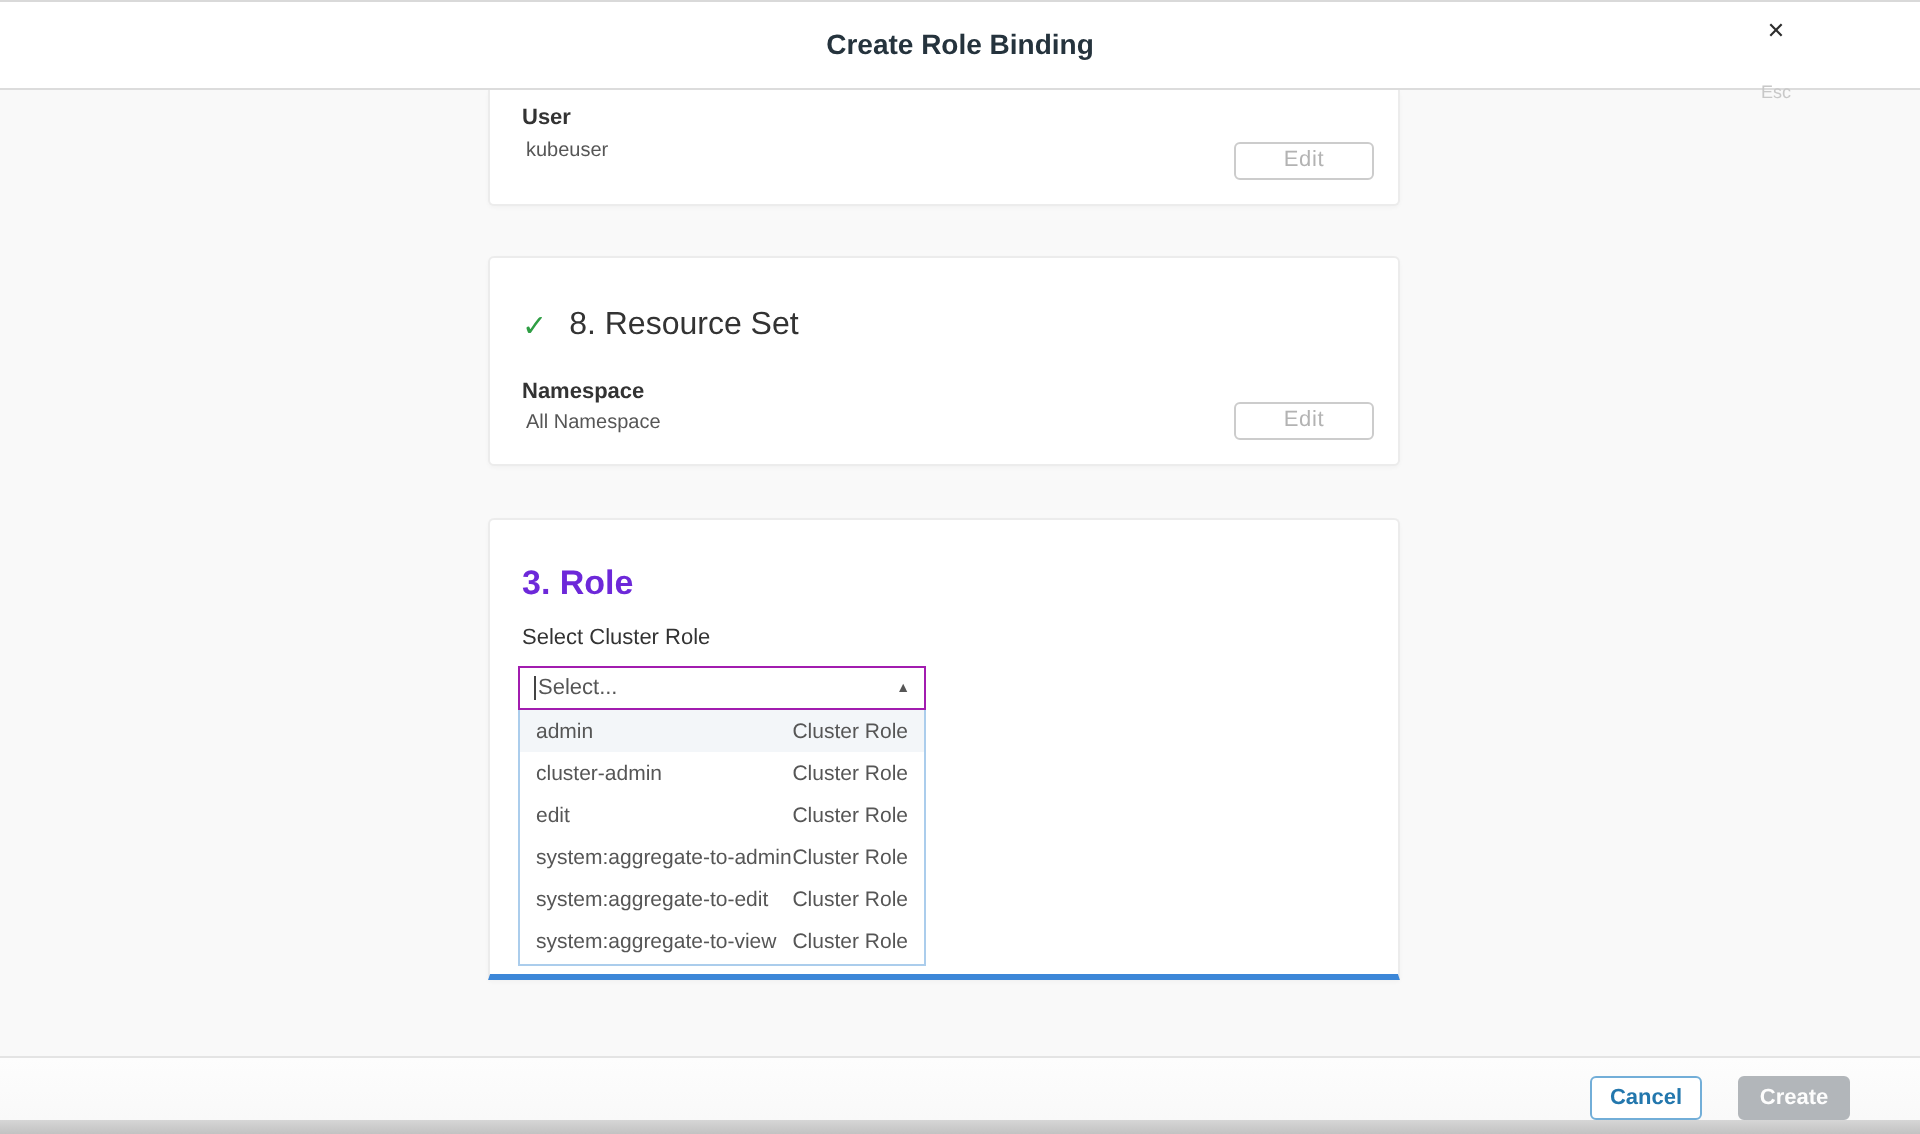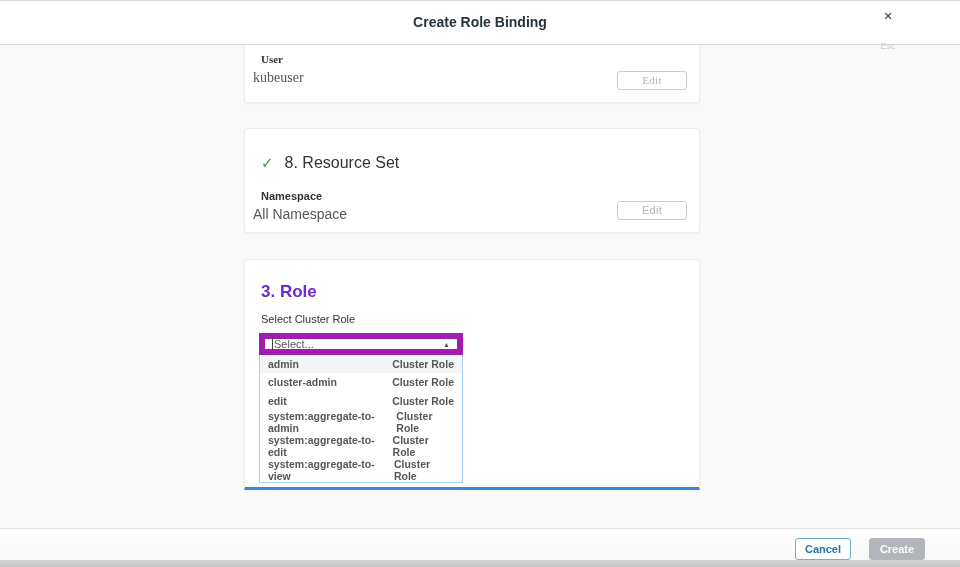--- a/index.html
+++ b/index.html
@@ -36,61 +36,61 @@
   
   .modal-body {
     position: absolute; top: 45px; left: 0; width: 960px; height: 483px;
     background: #f9f9f9;
   }
   .card {
     position: absolute; left: 244px; width: 456px;
     background: #fff; border: 1px solid #ececec; border-radius: 3px;
     box-shadow: 0 1px 2px rgba(0,0,0,0.03);
   }
-  .card-subject { top: 0; height: 58px; border-top: none; border-radius: 0 0 3px 3px; font-family: Liberation Serif, serif; }
+  .card-subject { top: 0; height: 58px; border-top: none; border-radius: 0 0 3px 3px; }
   .card-resource { top: 83px; height: 105px; }
   .card-role { top: 214px; height: 231px; border-bottom: 3px solid #3c87d8; border-radius: 3px 3px 0 0; }
 
   .field-label { position: absolute; left: 16px; font-size: 11px; font-weight: 700; color: #333; }
-  .field-value { position: absolute; left: 8px; font-size: 14px; color: #565656; }
+  .field-value { position: absolute; left: 18px; font-size: 10px; color: #565656; }
 
   .edit-btn {
     position: absolute; right: 12px; width: 70px; height: 19px;
     background: #fff; border: 1px solid #ccc; border-radius: 3px;
     font-size: 11px; color: #b3b3b3; text-align: center; line-height: 17px;
     cursor: pointer; letter-spacing: 0.3px;
   }
 
   .section-heading {
     position: absolute; left: 16px; display: flex; align-items: center;
     font-size: 16px; color: #333;
   }
   .check-icon { color: #2f9e44; font-size: 15px; font-weight: 700; margin-right: 11px; }
 
   
   .role-heading { position: absolute; left: 16px; top: 22px; font-size: 17px; color: #6d28d9; font-weight: bold; }
   .select-label { position: absolute; left: 16px; top: 53px; font-size: 11px; font-weight: 400; color: #333; }
 
   .select-box {
     position: absolute; left: 14px; top: 73px; width: 204px; height: 22px;
-    background: #fff; border: 6px solid #a21caf;
+    background: #fff; border: 1px solid #a21caf;
     display: flex; align-items: center; padding: 0 7px; cursor: text;
   }
   .text-cursor { width: 1px; height: 12px; background: #444; margin-right: 1px; }
   .select-placeholder { flex: 1; font-size: 11px; color: #565656; }
   .caret-up { font-size: 7px; color: #565656; }
 
   .dropdown {
     position: absolute; left: 14px; top: 95px; width: 204px; height: 128px;
     background: #fff; border: 1px solid #abcdec; border-top: none;
     display: flex; flex-direction: column; z-index: 5;
   }
   .dropdown-row {
     flex: 1; display: flex; align-items: center; justify-content: space-between;
-    padding: 0 8px; cursor: pointer; font-weight: bold;
+    padding: 0 8px; cursor: pointer;
   }
   .dropdown-row.highlight { background: #f3f6f9; }
   .opt-name { font-size: 10.5px; color: #565656; }
   .opt-kind { font-size: 10.5px; color: #565656; }
 
   
   .modal-footer {
     position: absolute; top: 528px; left: 0; width: 960px; height: 32px;
     background: linear-gradient(#fdfdfd, #f9f9f9);
     border-top: 1px solid #e4e4e4; z-index: 10;

